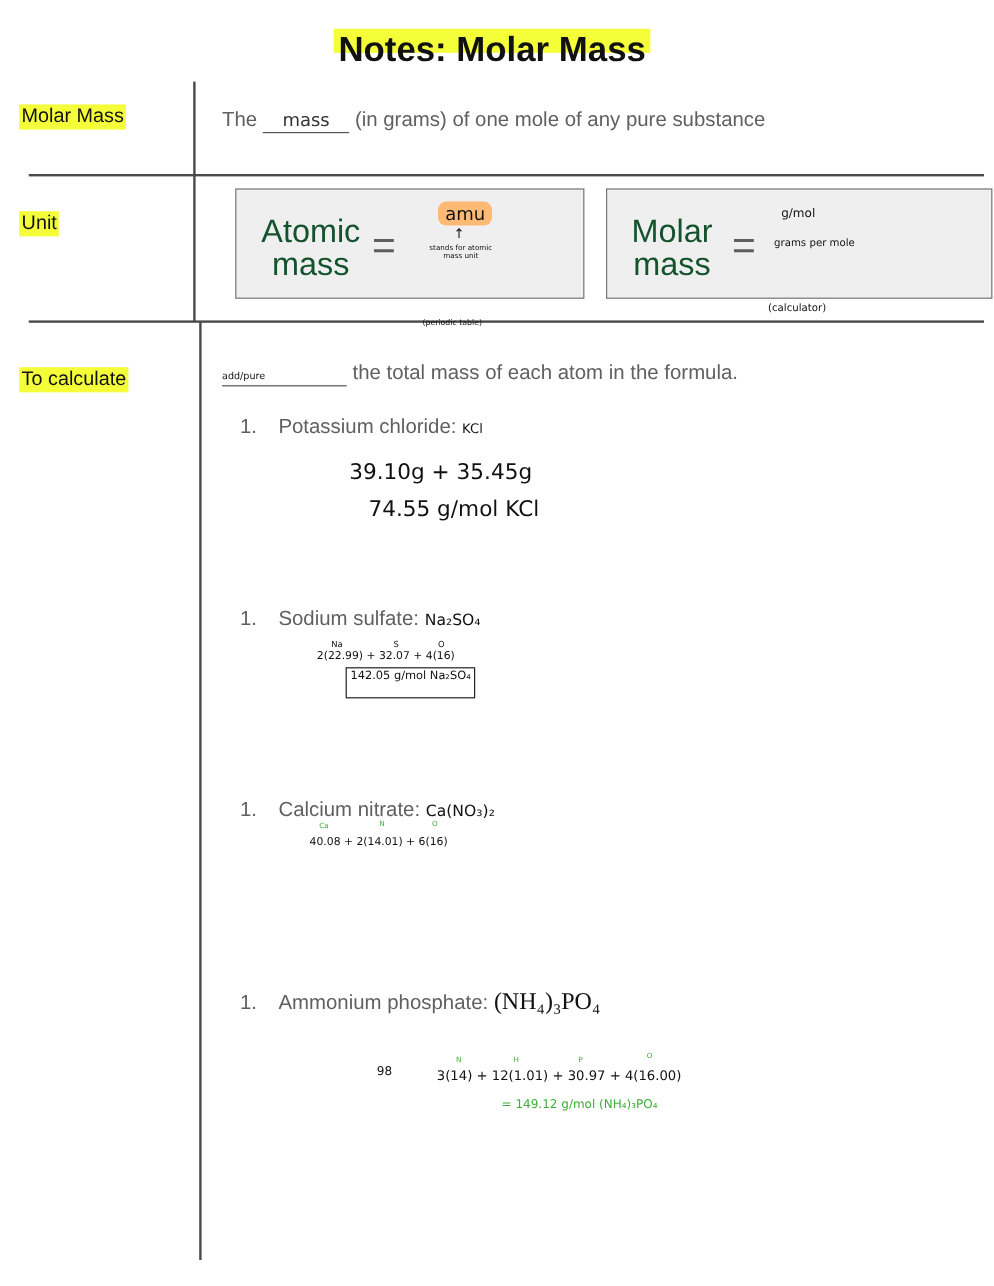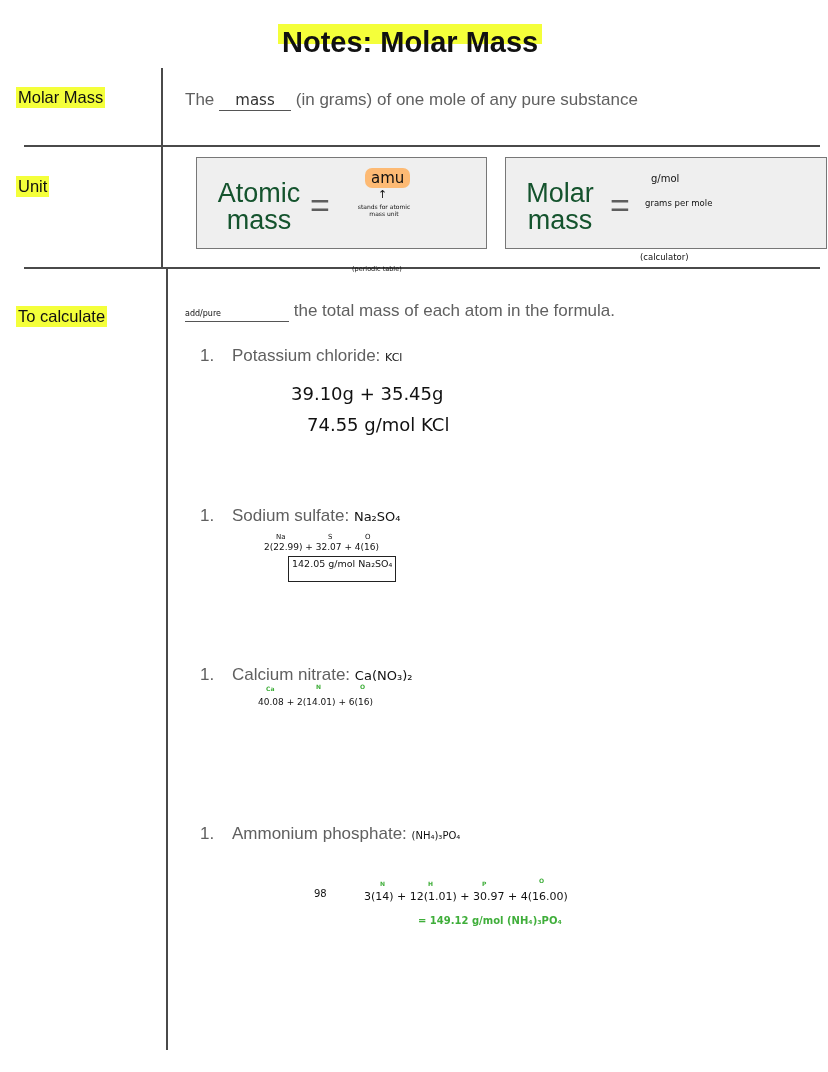--- a/index.html
+++ b/index.html
@@ -5,21 +5,21 @@
   html, body { margin:0; padding:0; background:#ffffff; }
   body { width:828px; height:1072px; position:relative; overflow:hidden; font-family:"Liberation Sans", sans-serif; color:#5f5f5f; }
   .abs { position:absolute; }
   .hl { background:#f4ff3a; color:#111; }
   .title { left:278px; top:24px; height:20px; padding:0 4px; font-size:29px; font-weight:bold; line-height:36px; }
   .label { left:16px; font-size:16.5px; line-height:21px; padding:0 2px; }
   .hline { height:1.5px; background:#4a4a4a; }
   .vline { width:1.5px; background:#4a4a4a; }
   .body-text { font-size:17px; color:#606060; white-space:nowrap; }
   .hand { font-family:"DejaVu Sans", sans-serif; color:#111; white-space:nowrap; }
-  .green { color:#3fae3a;font-weight:bold; }
+  .green { color:#3fae3a; }
   .blank { display:inline-block; border-bottom:1.2px solid #555; text-align:center; }
   .box { border:1.5px solid #777; background:#efefef; }
   .box .big { position:absolute; font-size:27px; color:#14532d; line-height:27px; text-align:center; }
   .box .eq { position:absolute; font-size:34px; color:#5e5e5e; }
   .amu { background:#fdba74; border-radius:7px; padding:1px 6px; font-size:15px; }
   .item { font-size:17px; color:#606060; white-space:nowrap; }
   .num { display:inline-block; width:32px; }
   .result-box { border:1.3px solid #222; padding:0 3px; }
 </style>
 </head>
@@ -91,21 +91,21 @@
   <span class="num">1.</span><span>Calcium nitrate:</span>
   <span class="hand" style="font-size:13px;">Ca(NO₃)₂</span>
 </div>
 <div class="abs hand green" style="left:266px; top:685px; font-size:6px;">Ca</div>
 <div class="abs hand green" style="left:316px; top:683px; font-size:6px;">N</div>
 <div class="abs hand green" style="left:360px; top:683px; font-size:6px;">O</div>
 <div class="abs hand" style="left:258px; top:697px; font-size:9px;">40.08 + 2(14.01) + 6(16)</div>
 
 <div class="abs item" style="left:200px; top:824px;">
   <span class="num">1.</span><span>Ammonium phosphate:</span>
-  <span class="hand" style="font-size:10px;">(NH₄)₃PO₄</span>
+  <span class="hand" style="font-size:20px;font-family:Liberation Serif, serif;">(NH₄)₃PO₄</span>
 </div>
 <div class="abs hand" style="left:314px; top:888px; font-size:10px;">98</div>
 <div class="abs hand green" style="left:380px; top:880px; font-size:6px;">N</div>
 <div class="abs hand green" style="left:428px; top:880px; font-size:6px;">H</div>
 <div class="abs hand green" style="left:482px; top:880px; font-size:6px;">P</div>
 <div class="abs hand green" style="left:539px; top:877px; font-size:6px;">O</div>
 <div class="abs hand" style="left:364px; top:890px; font-size:11px;">3(14) + 12(1.01) + 30.97 + 4(16.00)</div>
 <div class="abs hand green" style="left:418px; top:915px; font-size:10px;">= 149.12 g/mol (NH₄)₃PO₄</div>
 
 </body></html>

